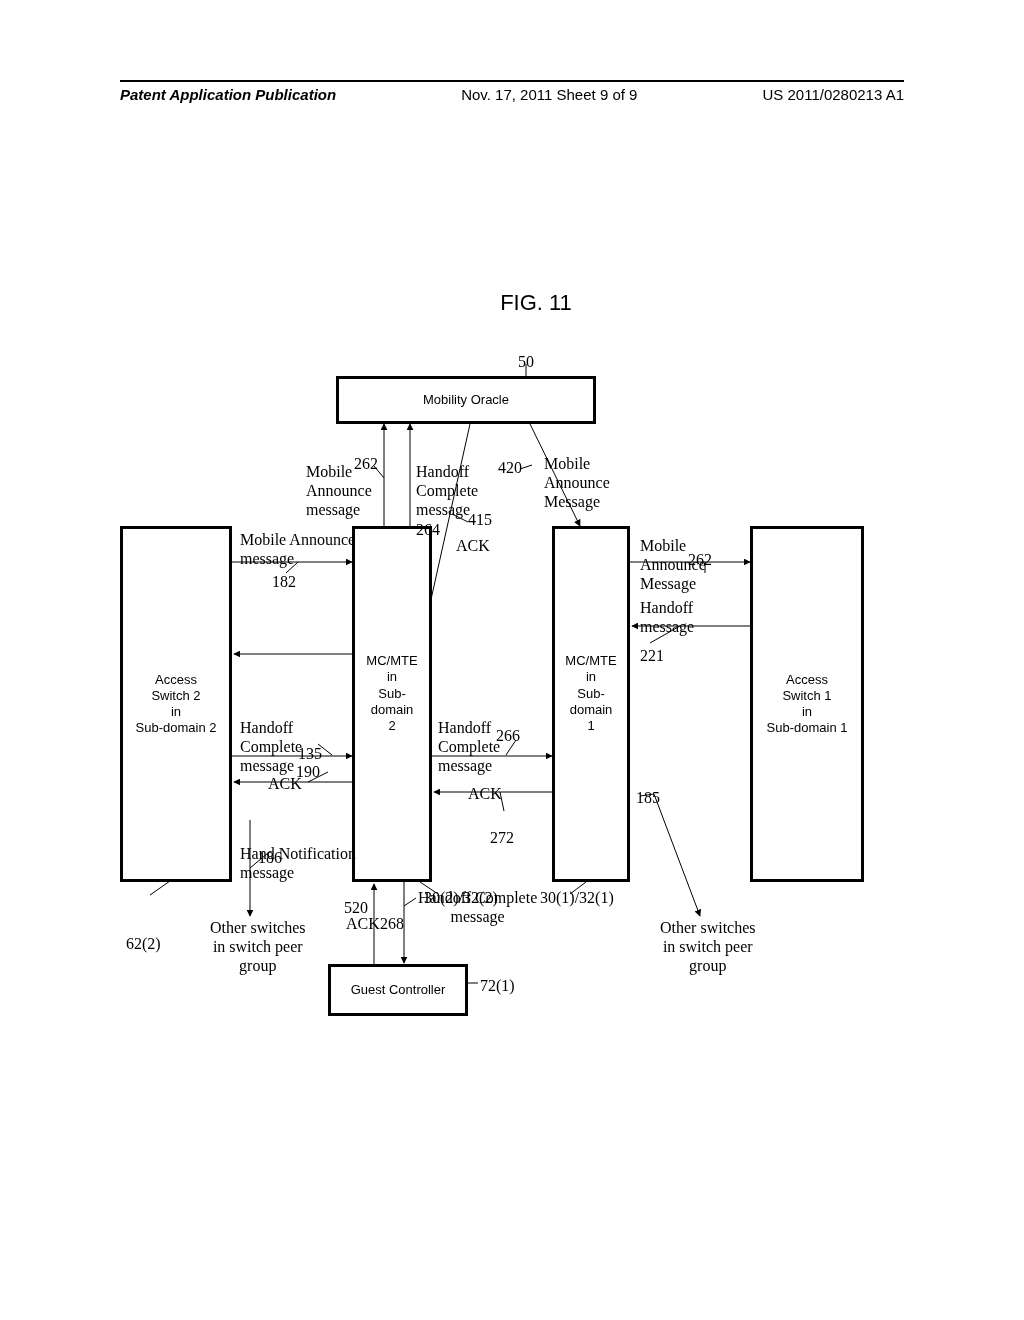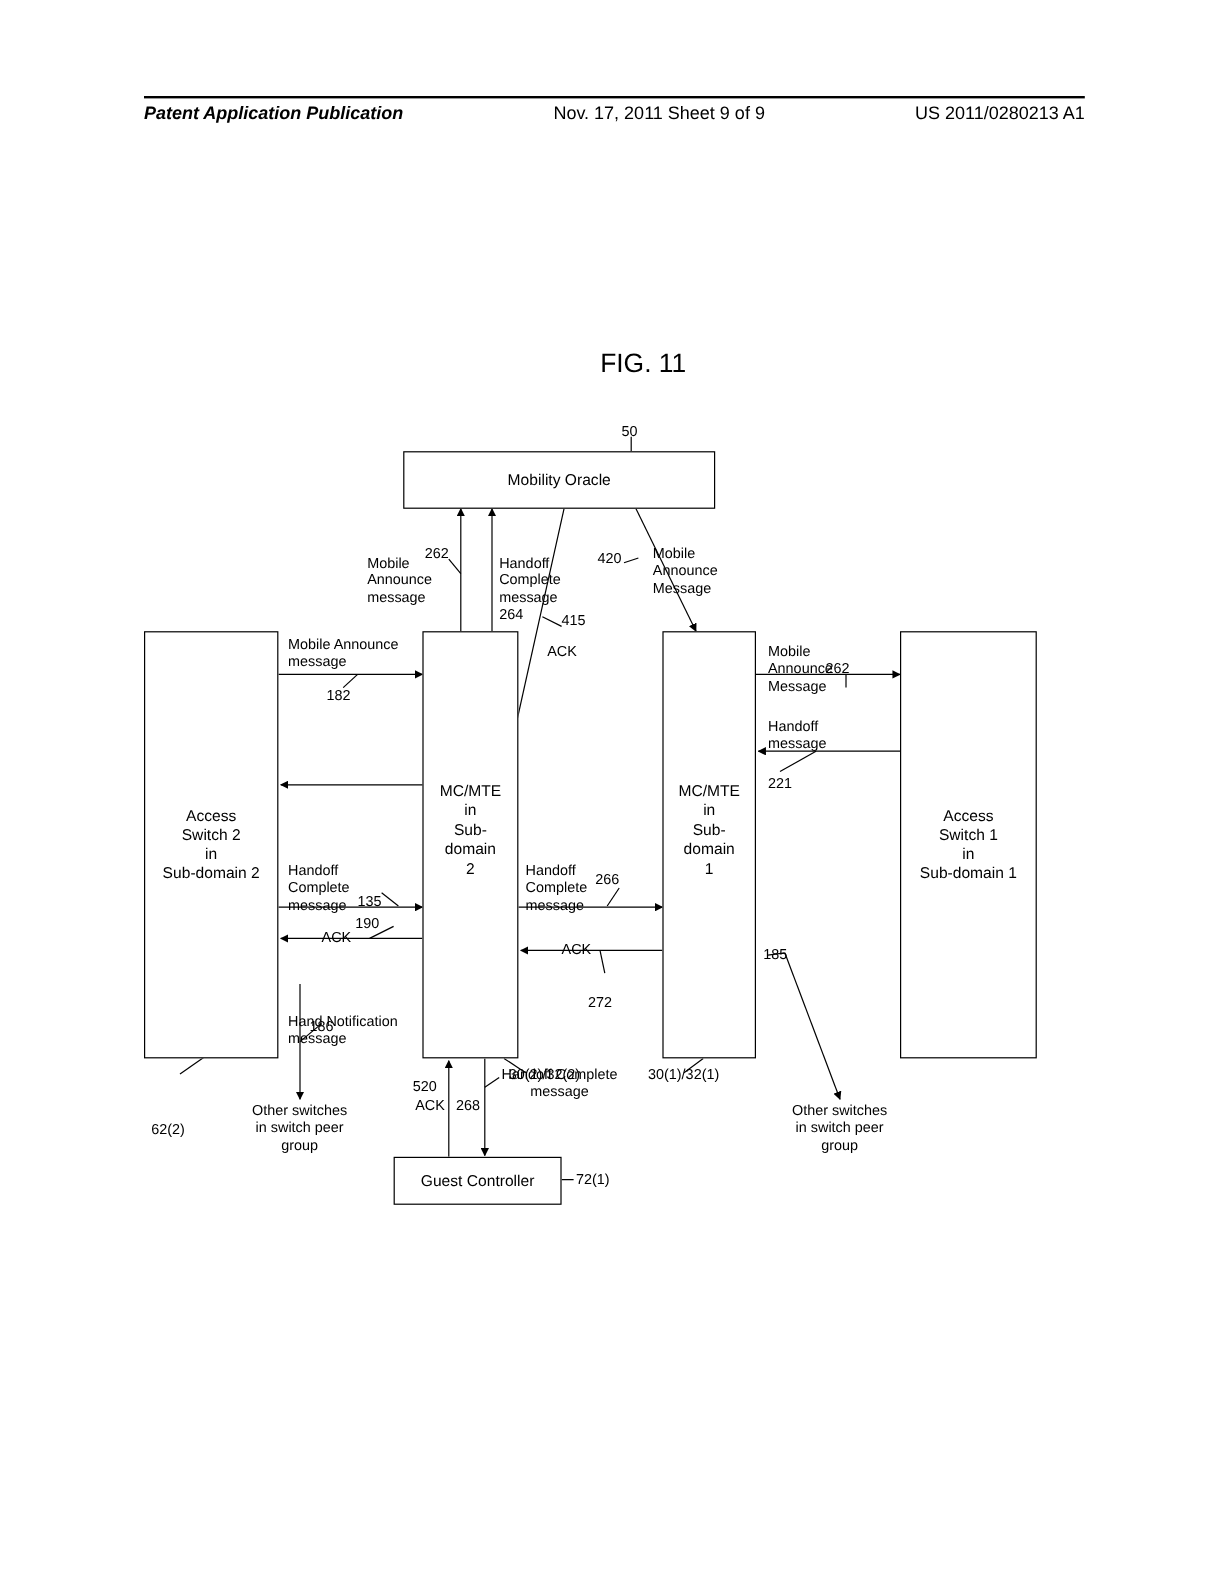--- a/index.html
+++ b/index.html
@@ -33,35 +33,36 @@
   }
   .diagram {
     position: absolute;
     top: 358px;
     left: 120px;
     width: 784px;
     height: 650px;
   }
   .box {
     position: absolute;
-    border: 1px solid #000000;
+    border: 3px solid #000000;
     background: #fff;
     display: flex;
     align-items: center;
     justify-content: center;
     text-align: center;
     font-size: 13px;
     line-height: 1.25;
     padding: 4px;
   }
   .label {
     position: absolute;
-    font-size: 12px;
+    font-size: 16px;
     line-height: 1.2;
     text-align: center;
+    font-family: Liberation Serif, serif;
   }
   svg.arrows {
     position: absolute;
     top: 0; left: 0;
     width: 100%; height: 100%;
     pointer-events: none;
   }
 </style>
 </head>
 <body>
@@ -177,21 +178,21 @@
 1</span>
   </div>
 
   <div class="box" style="left:630px; top:168px; width:114px; height:356px;">
     <span style="white-space:pre-line;">Access
 Switch 1
 in
 Sub-domain 1</span>
   </div>
 
-  <div class="box" style="left:208px; top:606px; width:140px; height:40px;">
+  <div class="box" style="left:208px; top:606px; width:140px; height:52px;">
     <span>Guest Controller</span>
   </div>
 
   <div class="label" style="left:398px; top:-6px;">50</div>
 
   <div class="label" style="left:186px; top:104px; text-align:left; white-space:pre-line;">Mobile
 Announce
 message</div>
   <div class="label" style="left:234px; top:96px;">262</div>
 

